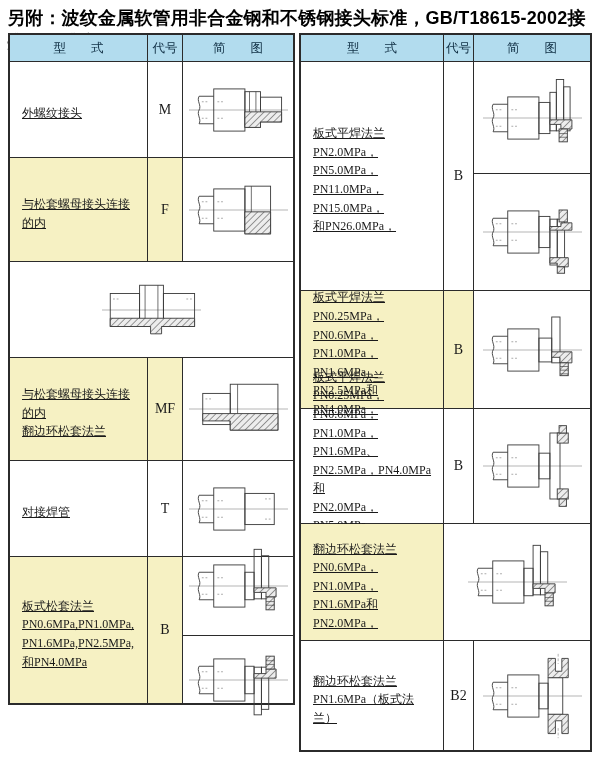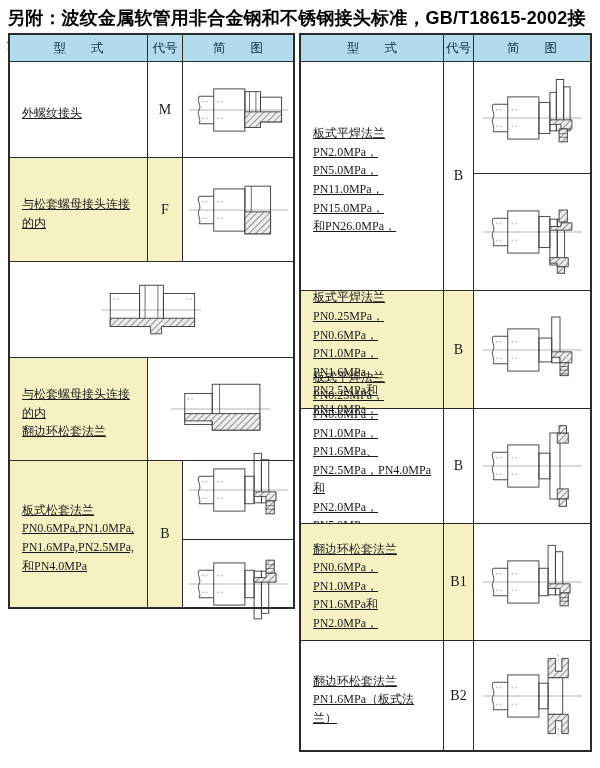--- a/index.html
+++ b/index.html
@@ -126,34 +126,52 @@
             <path d="M95 36 h7 M95 60 h7" stroke="#8a8a8a" stroke-width="0.8" stroke-dasharray="2 2"></path>
             <path d="M12 57 H104 V66 H68 V74 H56 V66 H12 Z" fill="url(#hch)"></path>
           </g>
         </svg>
       </div>
   </div>
 
   <div class="row" style="height:103px">
     <div class="cell ctype hl">与松套螺母接头连接的内
 翻边环松套法兰</div>
+    <div class="cell ccode hl">MF</div>
     <div class="cell cdiag">
         <svg class="dg" viewBox="0 0 114 96" preserveAspectRatio="xMidYMid meet">
           <g stroke="#3c3c3c" stroke-width="1" fill="none">
             <line x1="3" y1="48" x2="111" y2="48" stroke="#999" stroke-width="0.8"></line>
             <rect x="18" y="31" width="30" height="34"></rect>
             <path d="M21 37 h6 M21 59 h6" stroke="#8a8a8a" stroke-width="0.8" stroke-dasharray="2 2"></path>
             <rect x="48" y="21" width="52" height="50"></rect>
             <path d="M56 21 V71" stroke-width="0.8"></path>
             <path d="M18 53 H100 V71 H48 V61 H18 Z" fill="url(#hch)"></path>
           </g>
         </svg>
       </div>
   </div>
 
+  <div class="row" style="height:96px">
+    <div class="cell ctype">对接焊管</div>
+    <div class="cell ccode">T</div>
+    <div class="cell cdiag">
+        <svg class="dg" viewBox="0 0 114 96" preserveAspectRatio="xMidYMid meet">
+          <g stroke="#3c3c3c" stroke-width="1" fill="none">
+            <line x1="3" y1="48" x2="111" y2="48" stroke="#999" stroke-width="0.8"></line>
+            <path d="M30 33 H14 c-3 5 3 10 0 15 c-3 5 3 10 0 15 H30"></path>
+            <path d="M17 39 h7 M17 57 h7" stroke="#8a8a8a" stroke-width="0.8" stroke-dasharray="2 2"></path>
+            <rect x="30" y="25" width="34" height="46"></rect>
+            <path d="M34 39 h6 M34 57 h6" stroke="#8a8a8a" stroke-width="0.8" stroke-dasharray="2 2"></path>
+            <rect x="64" y="31" width="32" height="34"></rect>
+            <path d="M86 37 h7 M86 59 h7" stroke="#8a8a8a" stroke-width="0.8" stroke-dasharray="2 2"></path>
+          </g>
+        </svg>
+      </div>
+  </div>
 
   <div class="row" style="height:147px">
     <div class="cell ctype hl">板式松套法兰
 PN0.6MPa,PN1.0MPa,
 PN1.6MPa,PN2.5MPa,
 和PN4.0MPa</div>
     <div class="cell ccode hl">B</div>
     <div class="cell cdiag split">
       <div class="sub" style="flex:0 0 98px">
           <svg class="dg" viewBox="0 0 114 96" preserveAspectRatio="xMidYMid meet">
@@ -294,21 +312,20 @@
             <rect x="86" y="84" width="8" height="8" fill="url(#hch)"></rect>
           </g>
         </svg>
       </div>
   </div>
 
   <div class="row" style="height:117px">
     <div class="cell ctype hl">翻边环松套法兰
 PN0.6MPa，PN1.0MPa，
 PN1.6MPa和PN2.0MPa，</div>
-    <div class="cell ccode hl">B1</div>
     <div class="cell cdiag">
         <svg class="dg" viewBox="0 0 114 96" preserveAspectRatio="xMidYMid meet">
           <g stroke="#3c3c3c" stroke-width="1" fill="none">
             <line x1="3" y1="48" x2="111" y2="48" stroke="#999" stroke-width="0.8"></line>
             <path d="M30 33 H14 c-3 5 3 10 0 15 c-3 5 3 10 0 15 H30"></path>
             <path d="M17 39 h7 M17 57 h7" stroke="#8a8a8a" stroke-width="0.8" stroke-dasharray="2 2"></path>
             <rect x="30" y="25" width="34" height="46"></rect>
             <path d="M34 39 h6 M34 57 h6" stroke="#8a8a8a" stroke-width="0.8" stroke-dasharray="2 2"></path>
             <rect x="64" y="33" width="10" height="30"></rect>
             <rect x="74" y="8" width="8" height="54"></rect>

